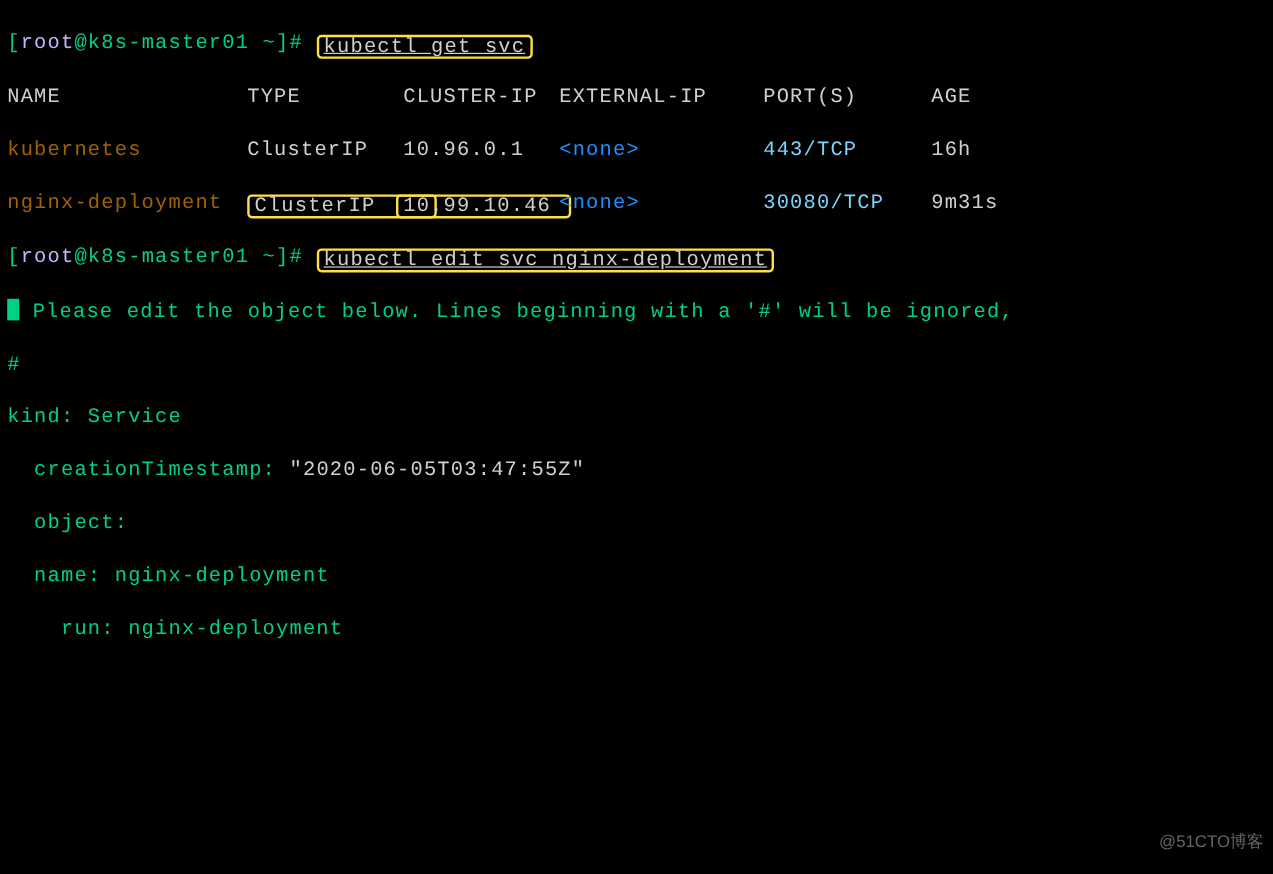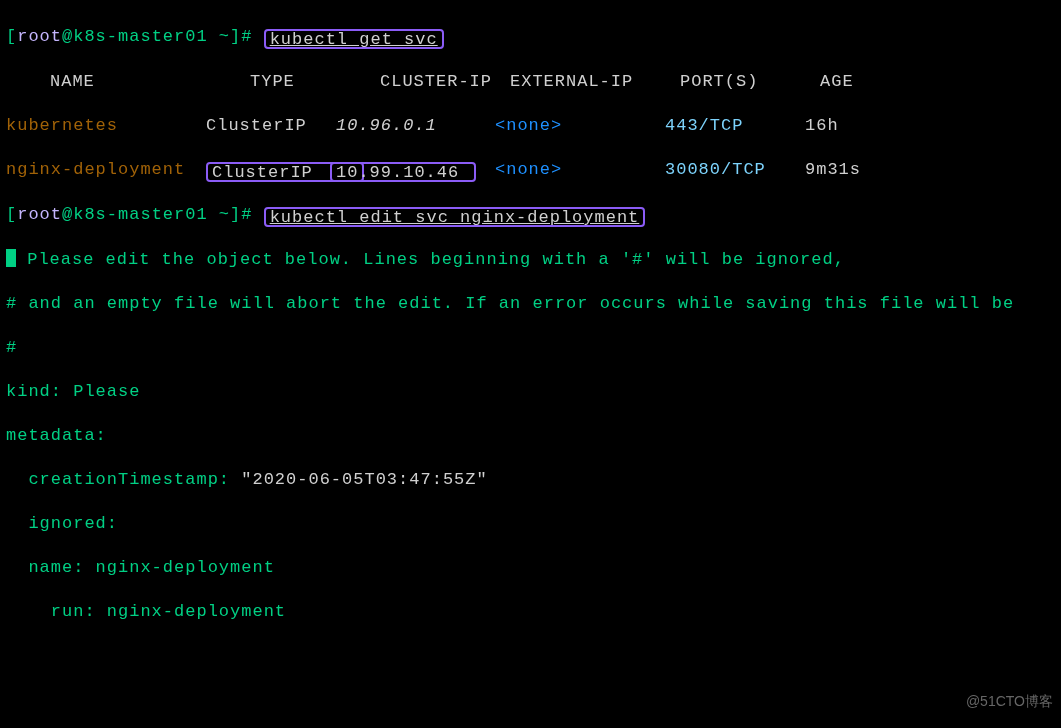--- a/index.html
+++ b/index.html
@@ -17,35 +17,35 @@
   }
   .term {
     padding: 4px 6px 6px 6px;
     white-space: pre;
     position: relative;
   }
   .prompt-bracket { color: #00d084; }
   .prompt-at { color: #00d084; }
   .boxed {
     display: inline-block;
-    border: 2px solid #8b5cf6;
+    border: 2px solid #fde047;
     border-radius: 4px;
     padding: 0 4px;
     line-height: 18px;
     height: 20px;
     box-sizing: border-box;
     vertical-align: -3px;
   }
   .boxed-cmd { color: #d0d0d0; text-decoration: underline; }
   .boxed-cell { color: #d0d0d0; }
-  .header { color: #d0d0d0; margin-left: 44px; }
+  .header { color: #d0d0d0; }
   .cell-name { color: #d0d0d0; }
   .cell-type { color: #d0d0d0; }
-  .cell-ip { color: #d0d0d0; font-style: italic; }
-  .cell-ext { color: #1e90ff; margin-left: 29px; }
+  .cell-ip { color: #d0d0d0; }
+  .cell-ext { color: #1e90ff; }
   .cell-ports { color: #7dd3fc; }
   .cell-age { color: #d0d0d0; }
   .svc-row .cell-name { color: #a16207; }
   .yaml-string { color: #d0d0d0; }
   .cursor {
     display: inline-block;
     width: 10px;
     height: 18px;
     background: #00d084;
     vertical-align: -3px;
@@ -72,26 +72,24 @@
 </head>
 <body>
 
 <div class="term">
 <span class="line"><span class="prompt-bracket">[</span><span class="red">root</span><span class="prompt-at">@</span><span>k8s-master01</span> <span>~</span><span class="prompt-bracket">]#</span> <span class="boxed"><span class="boxed-cmd">kubectl get svc</span></span></span>
 <span class="line header"><span class="col c-name">NAME</span><span class="col c-type">TYPE</span><span class="col c-cip">CLUSTER-IP</span><span class="col c-eip">EXTERNAL-IP</span><span class="col c-port">PORT(S)</span><span class="col c-age">AGE</span></span>
 <span class="line svc-row"><span class="col c-name cell-name">kubernetes</span><span class="col c-type cell-type">ClusterIP</span><span class="col c-cip cell-ip">10.96.0.1</span><span class="col c-eip cell-ext">&lt;none&gt;</span><span class="col c-port cell-ports">443/TCP</span><span class="col c-age cell-age">16h</span></span>
 <span class="line svc-row"><span class="col c-name cell-name">nginx-deployment</span><span class="col c-type"><span class="boxed"><span class="boxed-cell">ClusterIP</span>&nbsp;&nbsp;&nbsp;&nbsp;</span></span><span class="col c-cip"><span class="boxed" style="margin-left:-6px;"><span class="boxed-cell">10.99.10.46</span>&nbsp;</span></span><span class="col c-eip cell-ext">&lt;none&gt;</span><span class="col c-port cell-ports">30080/TCP</span><span class="col c-age cell-age">9m31s</span></span>
 <span class="line"><span class="prompt-bracket">[</span><span class="red">root</span><span class="prompt-at">@</span><span>k8s-master01</span> <span>~</span><span class="prompt-bracket">]#</span> <span class="boxed"><span class="boxed-cmd">kubectl edit svc nginx-deployment</span></span></span>
 <span class="line"><span class="cursor"></span><span> Please edit the object below. Lines beginning with a '#' will be ignored,</span></span>
-<span class="line">#<span> and an empty file will abort the edit. If an error occurs while saving this file will be</span></span>
 <span class="line">#<span></span></span>
-<span class="line"><span>kind: Please</span></span>
-<span class="line"><span>metadata:</span></span>
+<span class="line"><span>kind: Service</span></span>
 <span class="line"><span>  creationTimestamp: </span><span class="yaml-string">"2020-06-05T03:47:55Z"</span></span>
-<span class="line"><span>  ignored:</span></span>
+<span class="line"><span>  object:</span></span>
 <span class="line"><span>  name: nginx-deployment</span></span>
 <span class="line"><span>    run: nginx-deployment</span></span>
 
 
 
 
 
 
 
 

